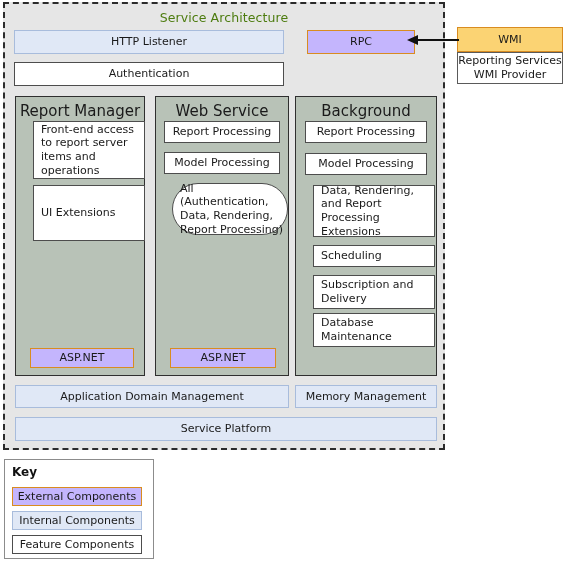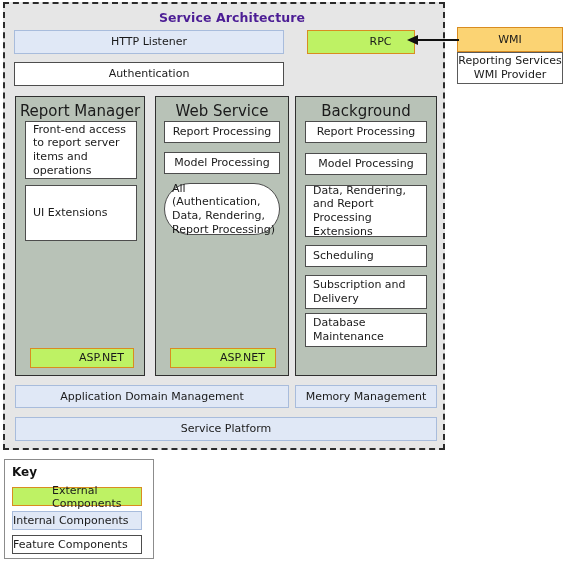--- a/index.html
+++ b/index.html
@@ -24,61 +24,61 @@
     top: 2px;
     width: 442px;
     height: 448px;
     box-sizing: border-box;
     border: 2px dashed #2b2b2b;
     background: #e6e6e6;
   }
 
   #arch-title {
     position: absolute;
-    left: 8px;
+    left: 0;
     top: 6px;
     width: 100%;
     text-align: center;
-    font-weight: bold;
+    font-weight: normal;
     font-size: 12.5px;
-    color: #4c1d95;
+    color: #4d7c0f;
     letter-spacing: 0.1px;
   }
 
   
   .box {
     position: absolute;
     box-sizing: border-box;
     display: flex;
     align-items: center;
     justify-content: center;
     text-align: right;
     line-height: 1.25;
     font-size: 11px;
   }
   .box-internal {
     background: #e0e8f6;
     border: 1px solid #a8bcdc;
     color: #1a1a1a;
   }
   .box-external {
-    background: #bef264;
+    background: #c4b5fd;
     border: 1px solid #d98c20;
     color: #1a1a1a;
-    padding-left: 39px;
   }
   .box-feature {
     background: #ffffff;
     border: 1.6px solid #4d4d4d;
     color: #1a1a1a;
   }
   .box-left {
     justify-content: flex-start;
     text-align: left;
     padding-left: 7px;
+    margin-left: 8px;
   }
 
   
   .group-panel {
     position: absolute;
     box-sizing: border-box;
     background: #b8c2b7;
     border: 1.8px solid #2f2f2f;
   }
   .group-title {
@@ -151,20 +151,21 @@
     color: #101010;
   }
   .key-item {
     position: absolute;
     left: 7px;
     width: 130px;
     height: 19px;
     box-sizing: border-box;
     display: flex;
     align-items: center;
+    justify-content: center;
     font-size: 11px;
   }
 </style>
 </head>
 <body>
 
 <div id="service-architecture">
 
   <div id="arch-title">Service Architecture</div>
 

